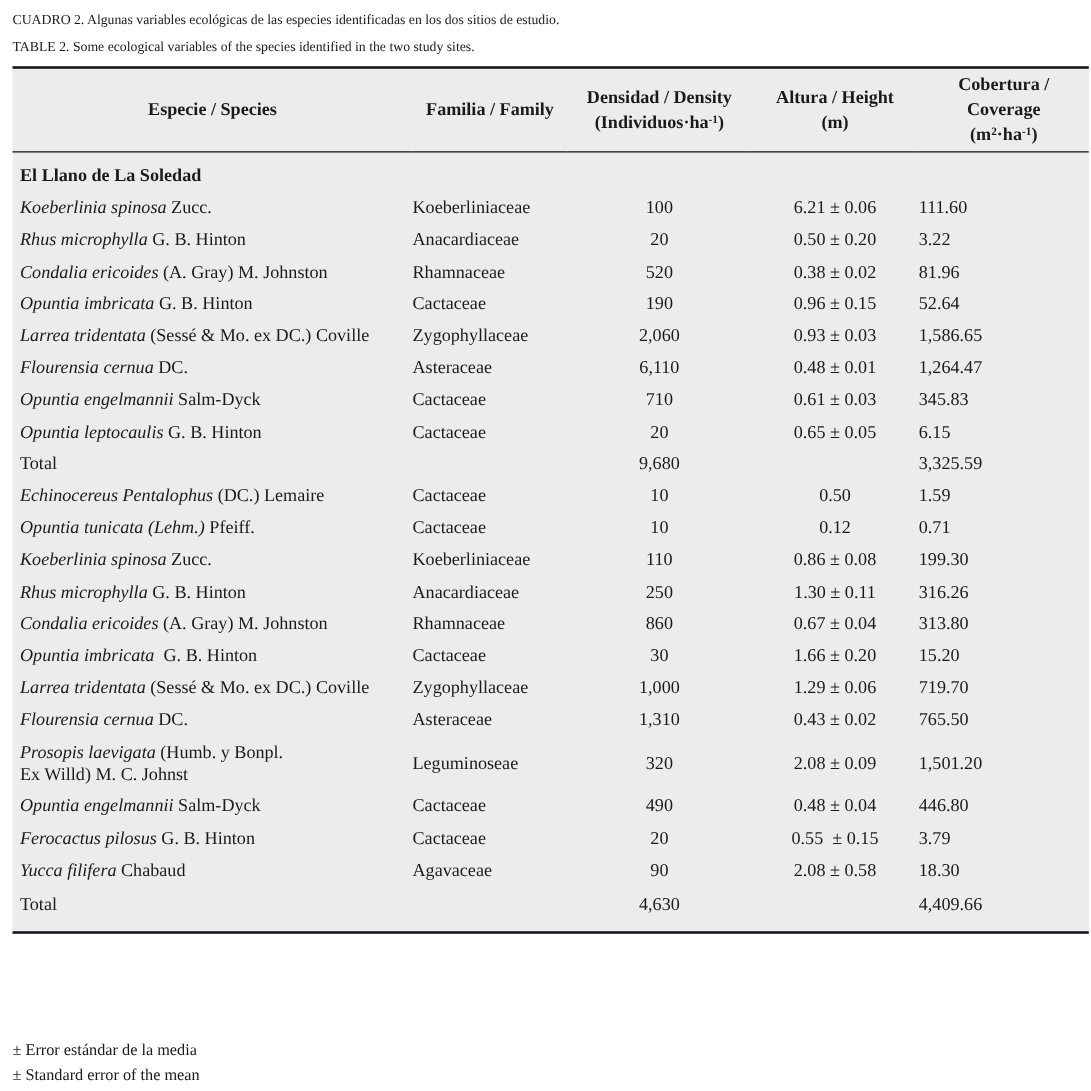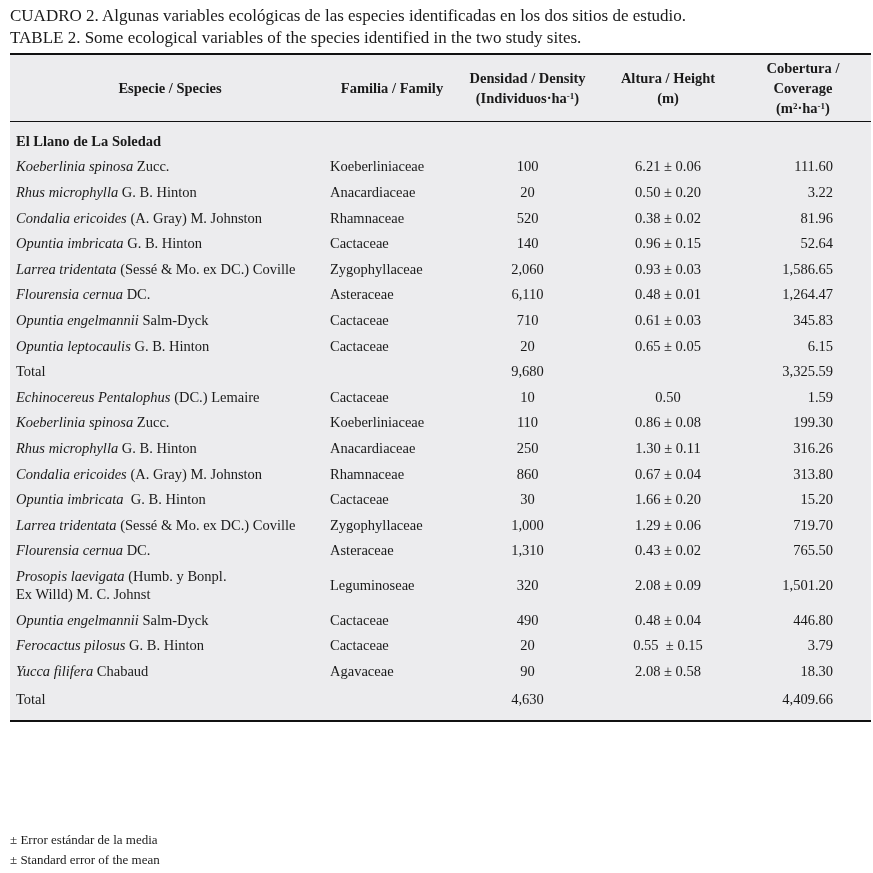--- a/index.html
+++ b/index.html
@@ -1,21 +1,21 @@
 <!DOCTYPE html>
 <html><head>
 <meta charset="utf-8">
 <style>
   html, body { margin: 0; padding: 0; background: #ffffff; }
   body {
     width: 873px; height: 873px; overflow: hidden; position: relative;
     font-family: "Liberation Serif", "DejaVu Serif", serif;
     color: #1a1a1a;
   }
-  .caption { position: absolute; left: 10px; font-size: 17px; line-height: 18px; white-space: nowrap; }
+  .caption { position: absolute; left: 10px; font-size: 11px; line-height: 18px; white-space: nowrap; }
   .caption.es { top: 7px; }
   .caption.en { top: 29px; }
   .table-wrap {
     position: absolute; left: 10px; top: 53px; width: 861px;
     background: #ececee;
     border-top: 2px solid #111;
     border-bottom: 2px solid #111;
   }
   table { border-collapse: collapse; width: 100%; table-layout: fixed; font-size: 14.5px; }
   col.c1 { width: 320px; }
@@ -28,21 +28,21 @@
     height: 66px; padding: 0; vertical-align: middle;
     border-bottom: 1.5px solid #111;
   }
   thead th.species-h { text-align: center; }
   thead th.family-h { text-align: center; padding-left: 0; }
   td { padding: 0; height: 25.6px; line-height: 18px; vertical-align: middle; white-space: nowrap; }
   td.sp { padding-left: 6px; }
   td.fam { text-align: left; }
   td.den { text-align: center; }
   td.hei { text-align: center; }
-  td.cov { text-align: right; padding-right: 38px; }
+  td.cov { }
   tr.section td { font-weight: bold; padding-left: 6px; }
   tr.first-section td { padding-top: 6px; }
   tr.two-line td { height: 44px; }
   tr.last td { height: 30px; padding-bottom: 6px; }
   i { font-style: italic; }
   .footnote { position: absolute; left: 10px; font-size: 13px; line-height: 16px; }
   .footnote.es { top: 832px; }
   .footnote.en { top: 852px; }
   sup { font-size: 9px; vertical-align: 4px; line-height: 0; }
 </style>
@@ -101,21 +101,21 @@
         <tr class="">
         <td class="sp"><i>Condalia ericoides</i><span style="white-space:pre"> (A. Gray) M. Johnston</span></td>
         <td class="fam">Rhamnaceae</td>
         <td class="den">520</td>
         <td class="hei" style="white-space:pre">0.38 ± 0.02</td>
         <td class="cov">81.96</td>
         </tr>
         <tr class="">
         <td class="sp"><i>Opuntia imbricata</i><span style="white-space:pre"> G. B. Hinton</span></td>
         <td class="fam">Cactaceae</td>
-        <td class="den">140</td>
+        <td class="den">190</td>
         <td class="hei" style="white-space:pre">0.96 ± 0.15</td>
         <td class="cov">52.64</td>
         </tr>
         <tr class="">
         <td class="sp"><i>Larrea tridentata</i><span style="white-space:pre"> (Sessé &amp; Mo. ex DC.) Coville</span></td>
         <td class="fam">Zygophyllaceae</td>
         <td class="den">2,060</td>
         <td class="hei" style="white-space:pre">0.93 ± 0.03</td>
         <td class="cov">1,586.65</td>
         </tr>
@@ -146,20 +146,27 @@
       <td class="den">9,680</td>
       <td></td>
       <td class="cov">3,325.59</td>
         </tr>
         <tr class="">
         <td class="sp"><i>Echinocereus Pentalophus</i><span style="white-space:pre"> (DC.) Lemaire</span></td>
         <td class="fam">Cactaceae</td>
         <td class="den">10</td>
         <td class="hei" style="white-space:pre">0.50</td>
         <td class="cov">1.59</td>
+        </tr>
+        <tr class="">
+        <td class="sp"><i>Opuntia tunicata (Lehm.)</i><span style="white-space:pre"> Pfeiff.</span></td>
+        <td class="fam">Cactaceae</td>
+        <td class="den">10</td>
+        <td class="hei" style="white-space:pre">0.12</td>
+        <td class="cov">0.71</td>
         </tr>
         <tr class="">
         <td class="sp"><i>Koeberlinia spinosa</i><span style="white-space:pre"> Zucc.</span></td>
         <td class="fam">Koeberliniaceae</td>
         <td class="den">110</td>
         <td class="hei" style="white-space:pre">0.86 ± 0.08</td>
         <td class="cov">199.30</td>
         </tr>
         <tr class="">
         <td class="sp"><i>Rhus microphylla</i><span style="white-space:pre"> G. B. Hinton</span></td>

